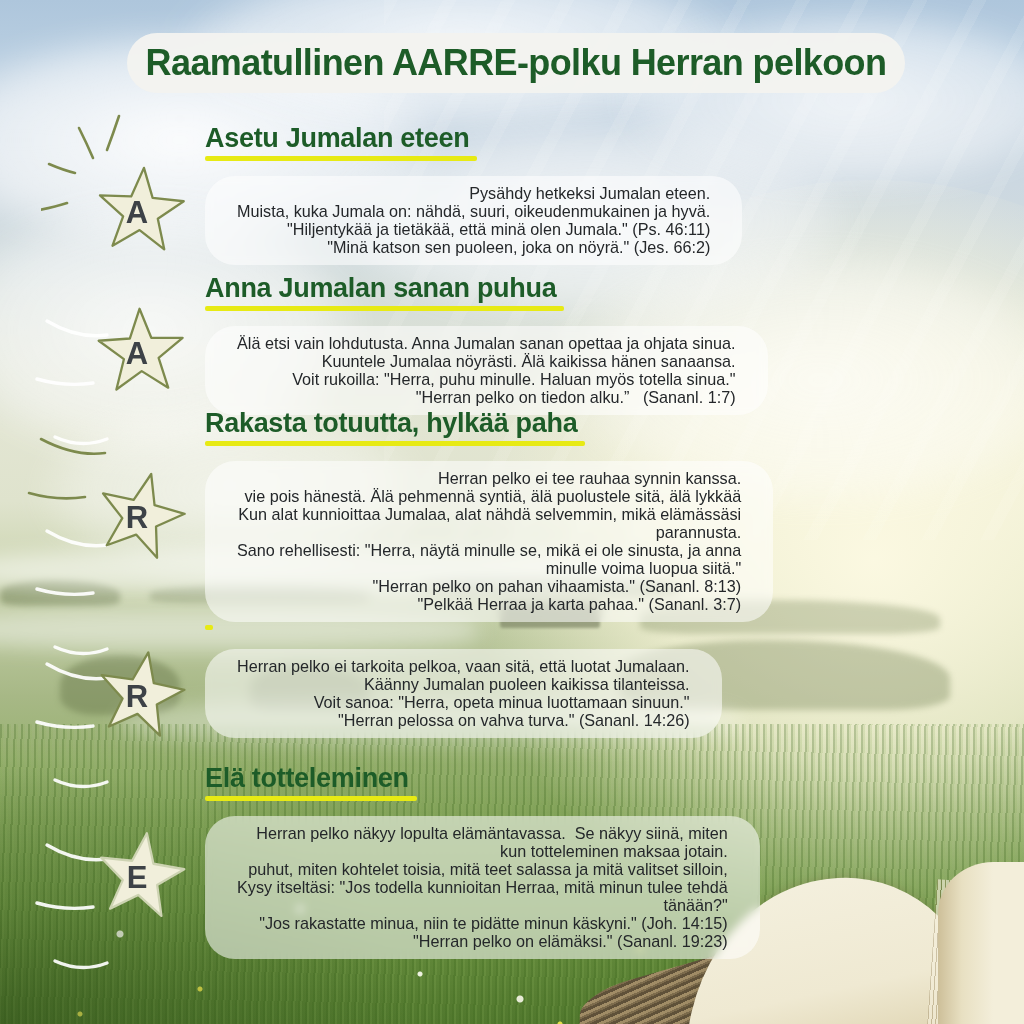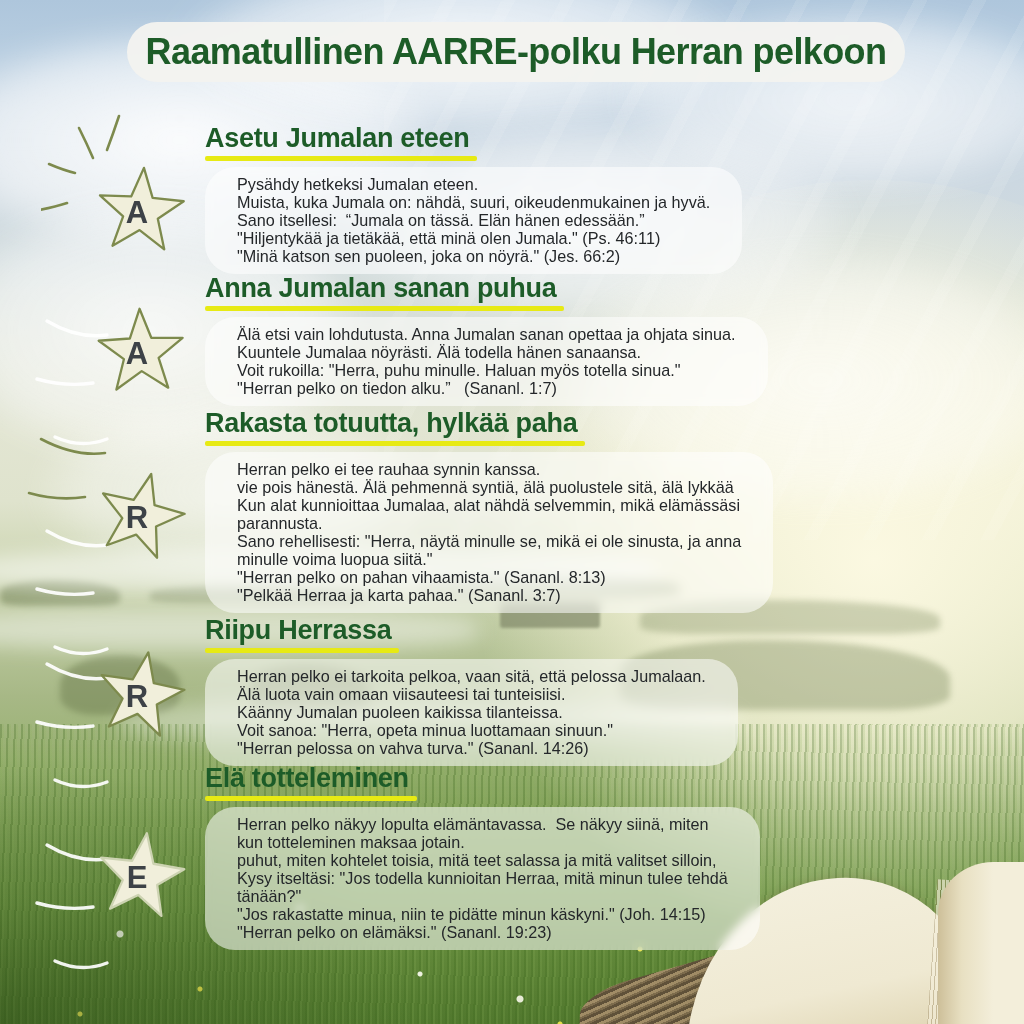--- a/index.html
+++ b/index.html
@@ -61,32 +61,32 @@
     background:repeating-linear-gradient(172deg,#5f5139 0 3px,#a08c66 3px 6px,#7c6b4c 6px 8px);
     transform:rotate(-16deg) skewX(-18deg);border-radius:20% 10% 40% 60%;}
   .book .right-page{position:absolute;right:-6px;bottom:-10px;width:92px;height:172px;
     background:linear-gradient(90deg,#cdbf99 0,#e8e0c2 26%,#f3eeda 60%);
     border-radius:60% 0 0 0 / 30% 0 0 0;}
   .book .right-edges{position:absolute;right:66px;bottom:-6px;width:26px;height:150px;opacity:.7;
     background:repeating-linear-gradient(90deg,rgba(140,120,80,0.5) 0 1px,rgba(244,238,218,0.9) 1px 4px);
     transform:rotate(4deg);}
 
   
-  .title-pill{position:absolute;z-index:6;left:127px;top:22px;width:778px;height:60px;
+  .title-pill{position:absolute;z-index:6;left:127px;top:33px;width:778px;height:60px;
     background:rgba(243,243,240,0.97);border-radius:31px;display:flex;align-items:center;justify-content:center;}
   .title-pill span{color:var(--heading_green,#1d5c28);font-weight:bold;font-size:36px;letter-spacing:-0.6px;white-space:pre;}
 
   
   .section{position:absolute;left:205px;z-index:5;}
   .s1{top:124px;} .s2{top:274px;} .s3{top:409px;} .s4{top:616px;} .s5{top:764px;}
   .hgroup{display:inline-block;}
   .heading{color:var(--heading_green,#1d5c28);font-weight:bold;font-size:27px;line-height:28px;letter-spacing:-0.3px;white-space:pre;}
   .underline{height:5px;background:var(--underline_yellow,#e7ea14);margin-top:4px;border-radius:2px;width:calc(100% + 8px);}
-  .bodybox{margin-top:6px;width:fit-content;background:var(--box_white,rgba(255,255,255,0.55));
-    border-radius:30px;padding:8px 32px 9px 32px;backdrop-filter:blur(5px);}
+  .bodybox{margin-top:15px;width:fit-content;background:var(--box_white,rgba(255,255,255,0.55));
+    border-radius:30px;padding:8px 32px 9px 32px;backdrop-filter:blur(5px);text-align:right;}
   .line{font-size:16.2px;line-height:18px;color:var(--body_text,#24272a);white-space:pre;font-weight:500;}
 
   
   .star-wrap{position:absolute;left:-112px;width:96px;height:96px;}
   .s1 .star-wrap{top:38px;} .s2 .star-wrap{top:29px;} .s3 .star-wrap{top:58px;}
   .s4 .star-wrap{top:30px;} .s5 .star-wrap{top:63px;}
   .star-svg{position:absolute;inset:0;overflow:visible;}
   .s1 .star-svg{transform:rotate(4deg);} .s2 .star-svg{transform:rotate(-2deg);}
   .s3 .star-svg{transform:rotate(14deg);} .s4 .star-svg{transform:rotate(10deg);}
   .s5 .star-svg{transform:rotate(8deg);}
@@ -158,21 +158,20 @@
       </svg>
       <span class="star-letter">A</span>
     </div>
     <div class="hgroup">
       <div class="heading">Asetu Jumalan eteen</div>
       <div class="underline"></div>
     </div>
     <div class="bodybox">
           <div class="line">Pysähdy hetkeksi Jumalan eteen.</div>
           <div class="line">Muista, kuka Jumala on: nähdä, suuri, oikeudenmukainen ja hyvä.</div>
-          <div class="line">Sano itsellesi:  “Jumala on tässä. Elän hänen edessään.”</div>
           <div class="line">"Hiljentykää ja tietäkää, että minä olen Jumala." (Ps. 46:11)</div>
           <div class="line">"Minä katson sen puoleen, joka on nöyrä." (Jes. 66:2)</div>
         </div>
   </div>
       <div class="section s2">
     <div class="star-wrap">
 
       <svg class="arcs-white" width="130" height="160" viewBox="0 0 130 160">
         <g stroke="rgba(255,255,255,0.92)" stroke-width="3.4" stroke-linecap="round" fill="none">
           <path d="M12,24 Q42,42 72,38"></path>
@@ -184,21 +183,21 @@
         <polygon points="50,6 61.2,36.6 93.8,37.8 68.1,57.9 77,89.2 50,71 23,89.2 31.9,57.9 6.3,37.8 38.8,36.6"></polygon>
       </svg>
       <span class="star-letter">A</span>
     </div>
     <div class="hgroup">
       <div class="heading">Anna Jumalan sanan puhua</div>
       <div class="underline"></div>
     </div>
     <div class="bodybox">
           <div class="line">Älä etsi vain lohdutusta. Anna Jumalan sanan opettaa ja ohjata sinua.</div>
-          <div class="line">Kuuntele Jumalaa nöyrästi. Älä todella hänen sanaansa.</div>
+          <div class="line">Kuuntele Jumalaa nöyrästi. Älä kaikissa hänen sanaansa.</div>
           <div class="line">Voit rukoilla: "Herra, puhu minulle. Haluan myös totella sinua."</div>
           <div class="line">"Herran pelko on tiedon alku.”   (Sananl. 1:7)</div>
         </div>
   </div>
       <div class="section s3">
     <div class="star-wrap">
 
       <svg class="arcs-olive" width="130" height="120" viewBox="0 0 130 120">
         <g stroke="#7d8a4d" stroke-width="2.6" stroke-linecap="round" fill="none">
           <path d="M14,8 Q48,26 78,22"></path>
@@ -241,26 +240,24 @@
               <path d="M2,82 Q30,90 58,86"></path>
               <path d="M20,140 Q46,152 72,142"></path>
         </g>
       </svg>
       <svg class="star-svg" width="96" height="96" viewBox="0 0 100 100">
         <polygon points="50,6 61.2,36.6 93.8,37.8 68.1,57.9 77,89.2 50,71 23,89.2 31.9,57.9 6.3,37.8 38.8,36.6"></polygon>
       </svg>
       <span class="star-letter">R</span>
     </div>
     <div class="hgroup">
-      <div class="heading">Riipu Herrassa</div>
-      <div class="underline"></div>
-    </div>
-    <div class="bodybox">
-          <div class="line">Herran pelko ei tarkoita pelkoa, vaan sitä, että pelossa Jumalaan.</div>
-          <div class="line">Älä luota vain omaan viisauteesi tai tunteisiisi.</div>
+      <div class="underline"></div>
+    </div>
+    <div class="bodybox">
+          <div class="line">Herran pelko ei tarkoita pelkoa, vaan sitä, että luotat Jumalaan.</div>
           <div class="line">Käänny Jumalan puoleen kaikissa tilanteissa.</div>
           <div class="line">Voit sanoa: "Herra, opeta minua luottamaan sinuun."</div>
           <div class="line">"Herran pelossa on vahva turva." (Sananl. 14:26)</div>
         </div>
   </div>
       <div class="section s5">
     <div class="star-wrap">
 
       <svg class="arcs-white" width="130" height="160" viewBox="0 0 130 160">
         <g stroke="rgba(255,255,255,0.92)" stroke-width="3.4" stroke-linecap="round" fill="none">

